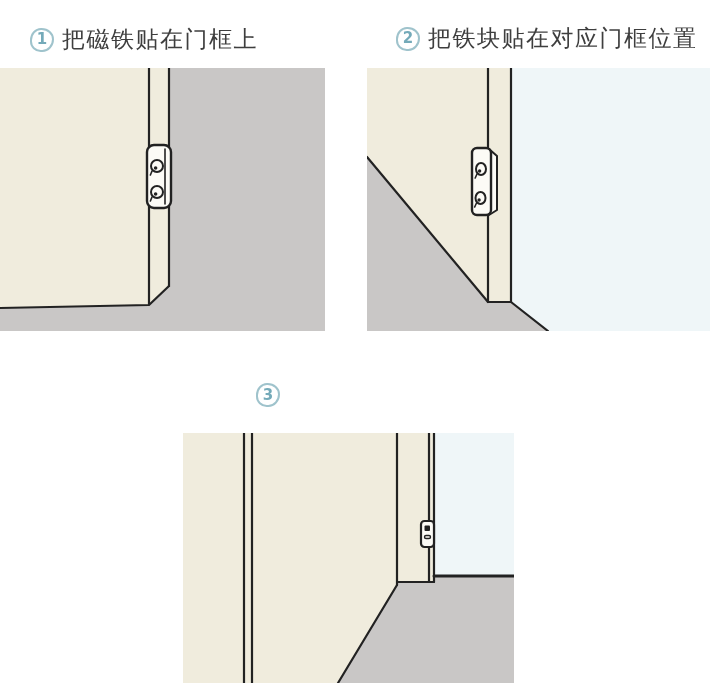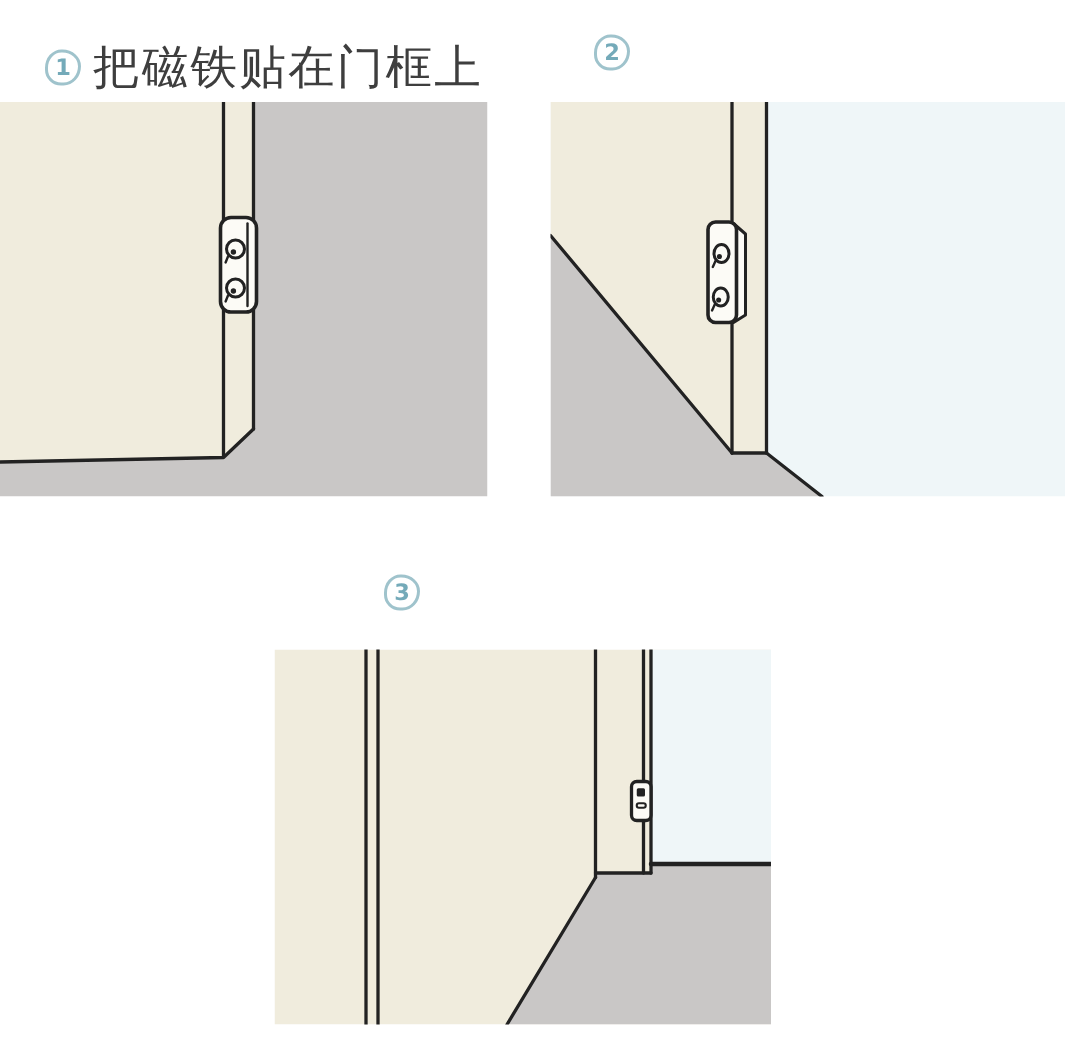--- a/index.html
+++ b/index.html
@@ -18,21 +18,21 @@
   }
   .badge {
     width:24px; height:24px; flex:0 0 24px;
     border:2px solid var(--badge_border);
     border-radius:47% 53% 50% 46% / 52% 48% 55% 45%;
     display:flex; align-items:center; justify-content:center;
     color:var(--badge_number);
     font-size:15px; font-weight:bold; line-height:1;
   }
   .step-label {
-    font-size:31px; letter-spacing:1.5px;
+    font-size:23px; letter-spacing:1.5px;
     color:var(--title_text);
     font-weight:500;
   }
   #hdr1 { left:30px;  top:24px; }
   #hdr2 { left:396px; top:23px; }
   #hdr3 { left:256px; top:383px; }
 
   .panel { position:absolute; display:block; }
   #panel1 { left:0px;   top:68px;  }
   #panel2 { left:367px; top:68px;  }
@@ -54,20 +54,21 @@
     <span class="badge">
         <span>1</span>
       </span>
     <span class="step-label">把磁铁贴在门框上</span>
   </div>
 
   <div class="step-header" id="hdr2">
     <span class="badge">
         <span>2</span>
       </span>
+    <span class="step-label">把铁块贴在对应门框位置</span>
   </div>
 
   <div class="step-header" id="hdr3">
     <span class="badge">
         <span>3</span>
       </span>
   </div>
 
   <svg class="panel" id="panel1" width="325" height="263" viewBox="0 0 325 263">
     <rect class="f-gray" x="0" y="0" width="325" height="263"></rect>

